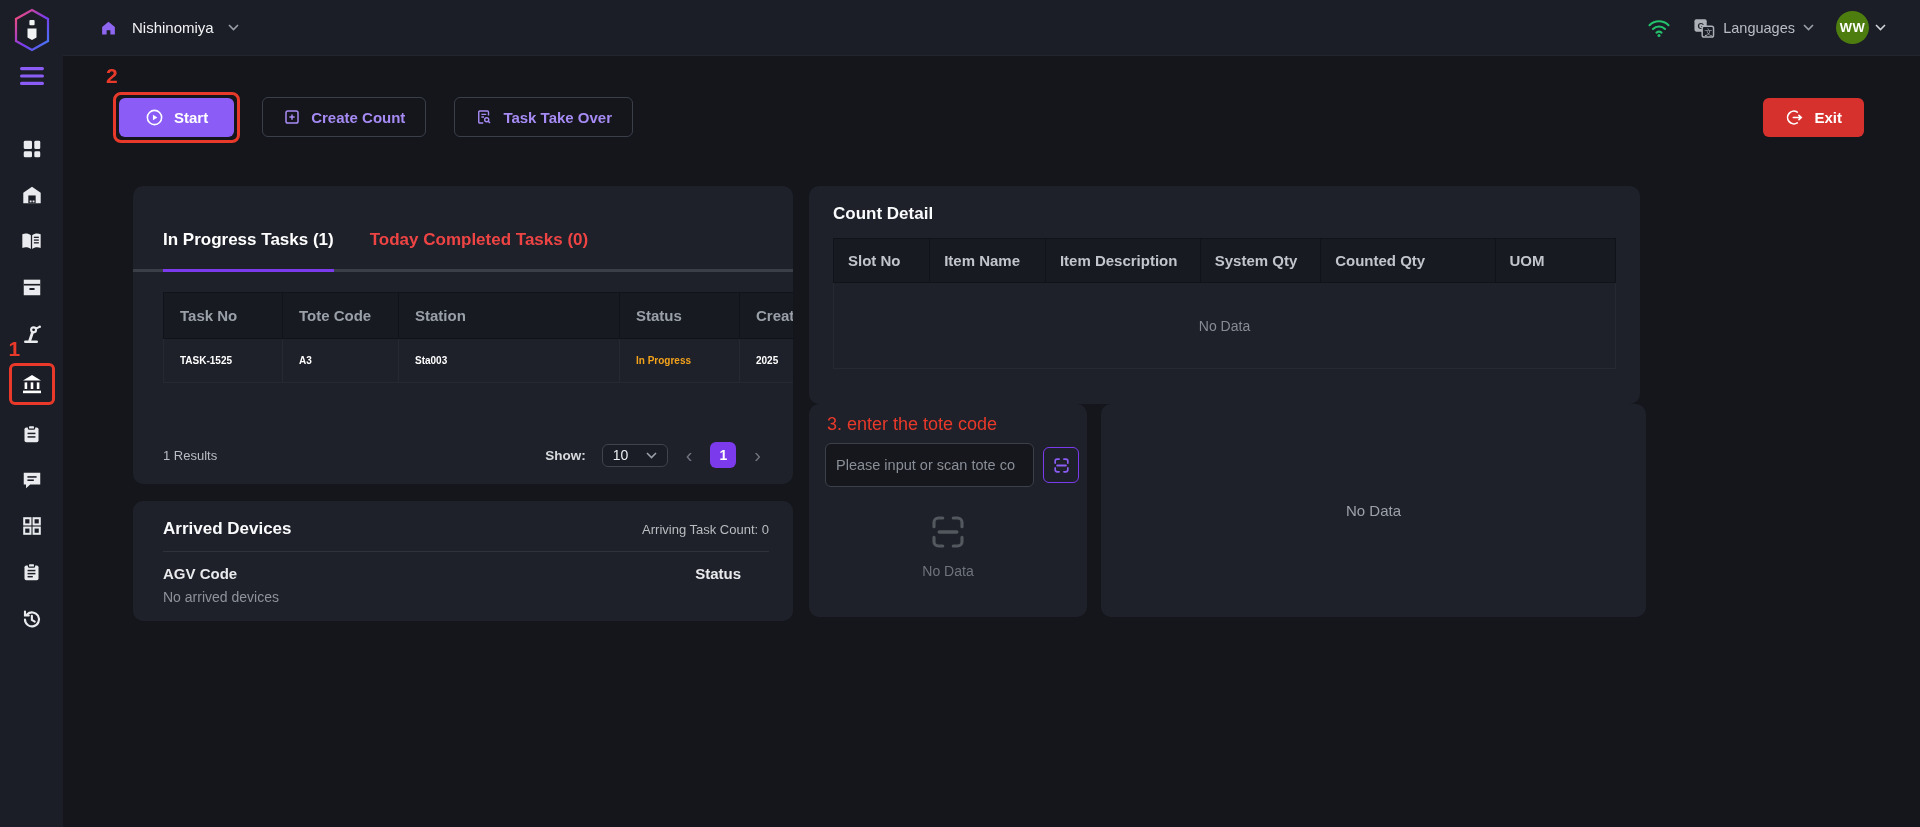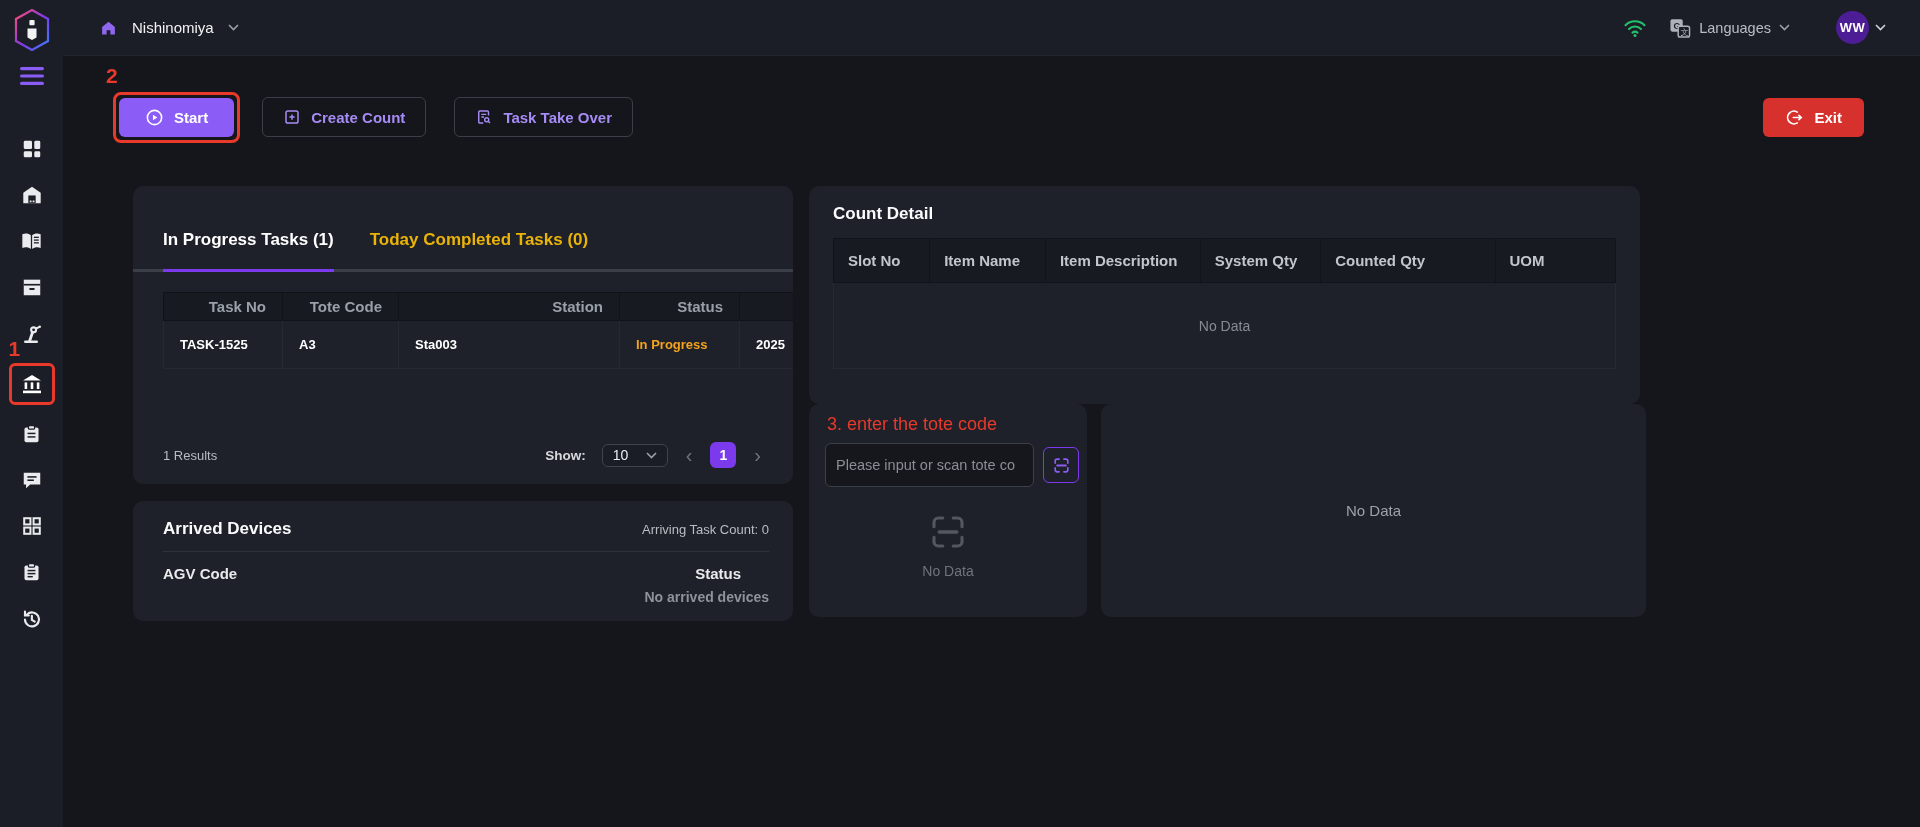--- a/index.html
+++ b/index.html
@@ -19,21 +19,21 @@
   .ann-1 { top:-29px; left:-3px; }
 
   
   .main { flex:1; display:flex; flex-direction:column; background:#14161b; }
   .topbar { height:56px; background:#1b1e26; display:flex; align-items:center; padding:0 34px 0 36px; border-bottom:1px solid #22252d; }
   .site { display:flex; align-items:center; gap:14px; cursor:pointer; }
   .site-name { font-size:15px; color:#f2f3f5; }
   .top-right { margin-left:auto; display:flex; align-items:center; gap:22px; }
   .langs { display:flex; align-items:center; gap:8px; color:#b9bdc4; font-size:14.5px; cursor:pointer; }
   .avatar-grp { display:flex; align-items:center; gap:6px; cursor:pointer; }
-  .avatar { width:33px; height:33px; border-radius:50%; background:#4c1d95; color:#fff; font-size:13px; font-weight:700; display:flex; align-items:center; justify-content:center; letter-spacing:.5px;margin-left:24px; }
+  .avatar { width:33px; height:33px; border-radius:50%; background:#4d7c0f; color:#fff; font-size:13px; font-weight:700; display:flex; align-items:center; justify-content:center; letter-spacing:.5px; }
 
   
   .hdr-row { margin:34px 56px 0 50px; display:flex; align-items:center; height:54px; }
   .page-title-grp { display:flex; align-items:center; gap:14px; margin-right:20px; }
   .page-title { font-size:27px; font-weight:400; color:#fafbfc; letter-spacing:.2px; }
   .btn { display:inline-flex; align-items:center; gap:10px; border-radius:6px; font-size:15px; font-weight:700; cursor:pointer; border:none; }
   .btn-start { background:#8b5cf6; color:#fff; padding:10px 26px; }
   .btn-outline { background:transparent; border:1px solid #3a3f4a; color:#a78bf5; padding:10px 20px; font-weight:700; }
   .btn-exit { margin-left:auto; background:#d7312e; color:#fff; padding:10px 22px; }
   .ann-box { position:relative; border:3px solid #e8392a; border-radius:8px; padding:3px; margin-right:22px; }
@@ -42,44 +42,44 @@
 
   
   .grid { display:flex; margin:42px 0 0 70px; gap:16px; align-items:flex-start; }
   .panel { background:#1e212a; border-radius:10px; }
 
   .left-col { width:660px; flex-shrink:0; }
   .tasks-panel { height:298px; position:relative; overflow:hidden; }
   .tabs { display:flex; gap:36px; padding:44px 0 0 30px; margin-right:0; border-bottom:3px solid #3a3e47; }
   .tab { font-size:17px; font-weight:700; padding-bottom:19px; margin-bottom:-3px; border-bottom:3px solid transparent; cursor:pointer; }
   .tab.active { color:#ffffff; border-bottom-color:#7c3aed; }
-  .tab.inactive { color:#eab308; }
+  .tab.inactive { color:#ef4444; }
   table { border-collapse:collapse; }
   .tasks-table { margin:20px 0 0 30px; width:726px; table-layout:fixed; }
-  .tasks-table th { background:#171a21; color:#9aa0a8; font-size:15px; font-weight:600; text-align:right; padding:5px 16px; border:1px solid #10131a; }
-  .tasks-table td { color:#ffffff; font-size:13px; font-weight:700; text-align:left; padding:16px 16px; border:1px solid #262932; border-top:none; }
+  .tasks-table th { background:#171a21; color:#9aa0a8; font-size:15px; font-weight:600; text-align:left; padding:14px 16px; border:1px solid #10131a; }
+  .tasks-table td { color:#ffffff; font-size:10px; font-weight:700; text-align:left; padding:16px 16px; border:1px solid #262932; border-top:none; }
   .c1{width:119px}.c2{width:116px}.c3{width:221px}.c4{width:120px}.c5{width:150px}
   .status-inprogress { color:#f5a31b !important; }
   .pager-row { position:absolute; left:30px; right:30px; bottom:16px; display:flex; align-items:center; }
   .results { font-size:13px; color:#b9bdc3; }
   .pager-right { margin-left:auto; display:flex; align-items:center; gap:16px; }
   .show-label { font-size:13.5px; font-weight:700; color:#d8dadd; }
   .size-select { width:66px; height:23px; border:1px solid #3f434d; border-radius:6px; display:flex; align-items:center; justify-content:space-between; padding:0 10px; cursor:pointer; background:#1a1d25; }
   .size-select span { font-size:14px; color:#eceef0; }
   .pg-arrow { color:#707580; font-size:20px; line-height:1; cursor:pointer; padding:0 2px; }
   .pg-num { width:26px; height:26px; background:#7c3aed; border-radius:6px; color:#fff; font-size:14px; font-weight:700; display:flex; align-items:center; justify-content:center; cursor:pointer; }
 
   .arrived-panel { margin-top:17px; height:120px; padding:18px 24px 0 30px; }
   .arr-head { display:flex; align-items:baseline; border-bottom:1px solid #2e323b; padding-bottom:12px; }
   .arr-title { font-size:17px; font-weight:700; color:#fafbfc; }
   .arr-count { margin-left:auto; font-size:13px; color:#b9bdc0; }
   .arr-cols { display:flex; margin-top:13px; }
   .arr-col { font-size:15px; font-weight:700; color:#e8eaec; }
   .arr-col.right { margin-left:auto; padding-right:28px; }
-  .arr-empty { text-align:right; font-size:14px; color:#8e929a; margin-top:7px;font-weight:bold; }
+  .arr-empty { text-align:left; font-size:14px; color:#8e929a; margin-top:7px; }
 
   .right-col { display:flex; flex-direction:column; }
   .cd-panel { width:831px; height:218px; padding:18px 24px; }
   .cd-title { font-size:17px; font-weight:700; color:#fafbfc; margin-bottom:14px; }
   .cd-table { width:100%; table-layout:fixed; }
   .cd-table th { background:#171a21; color:#c2c6cc; font-size:15px; font-weight:600; text-align:left; padding:13px 14px; border:1px solid #10131a; }
   .cd-empty { border:1px solid #262932; border-top:none; height:86px; text-align:center; vertical-align:middle; color:#878b92; font-size:14px; font-weight:400; }
   .d1{width:12.3%}.d2{width:14.8%}.d3{width:19.8%}.d4{width:15.4%}.d5{width:22.3%}.d6{width:15.4%}
 
   .lower-row { display:flex; gap:14px; margin-top:0; }

